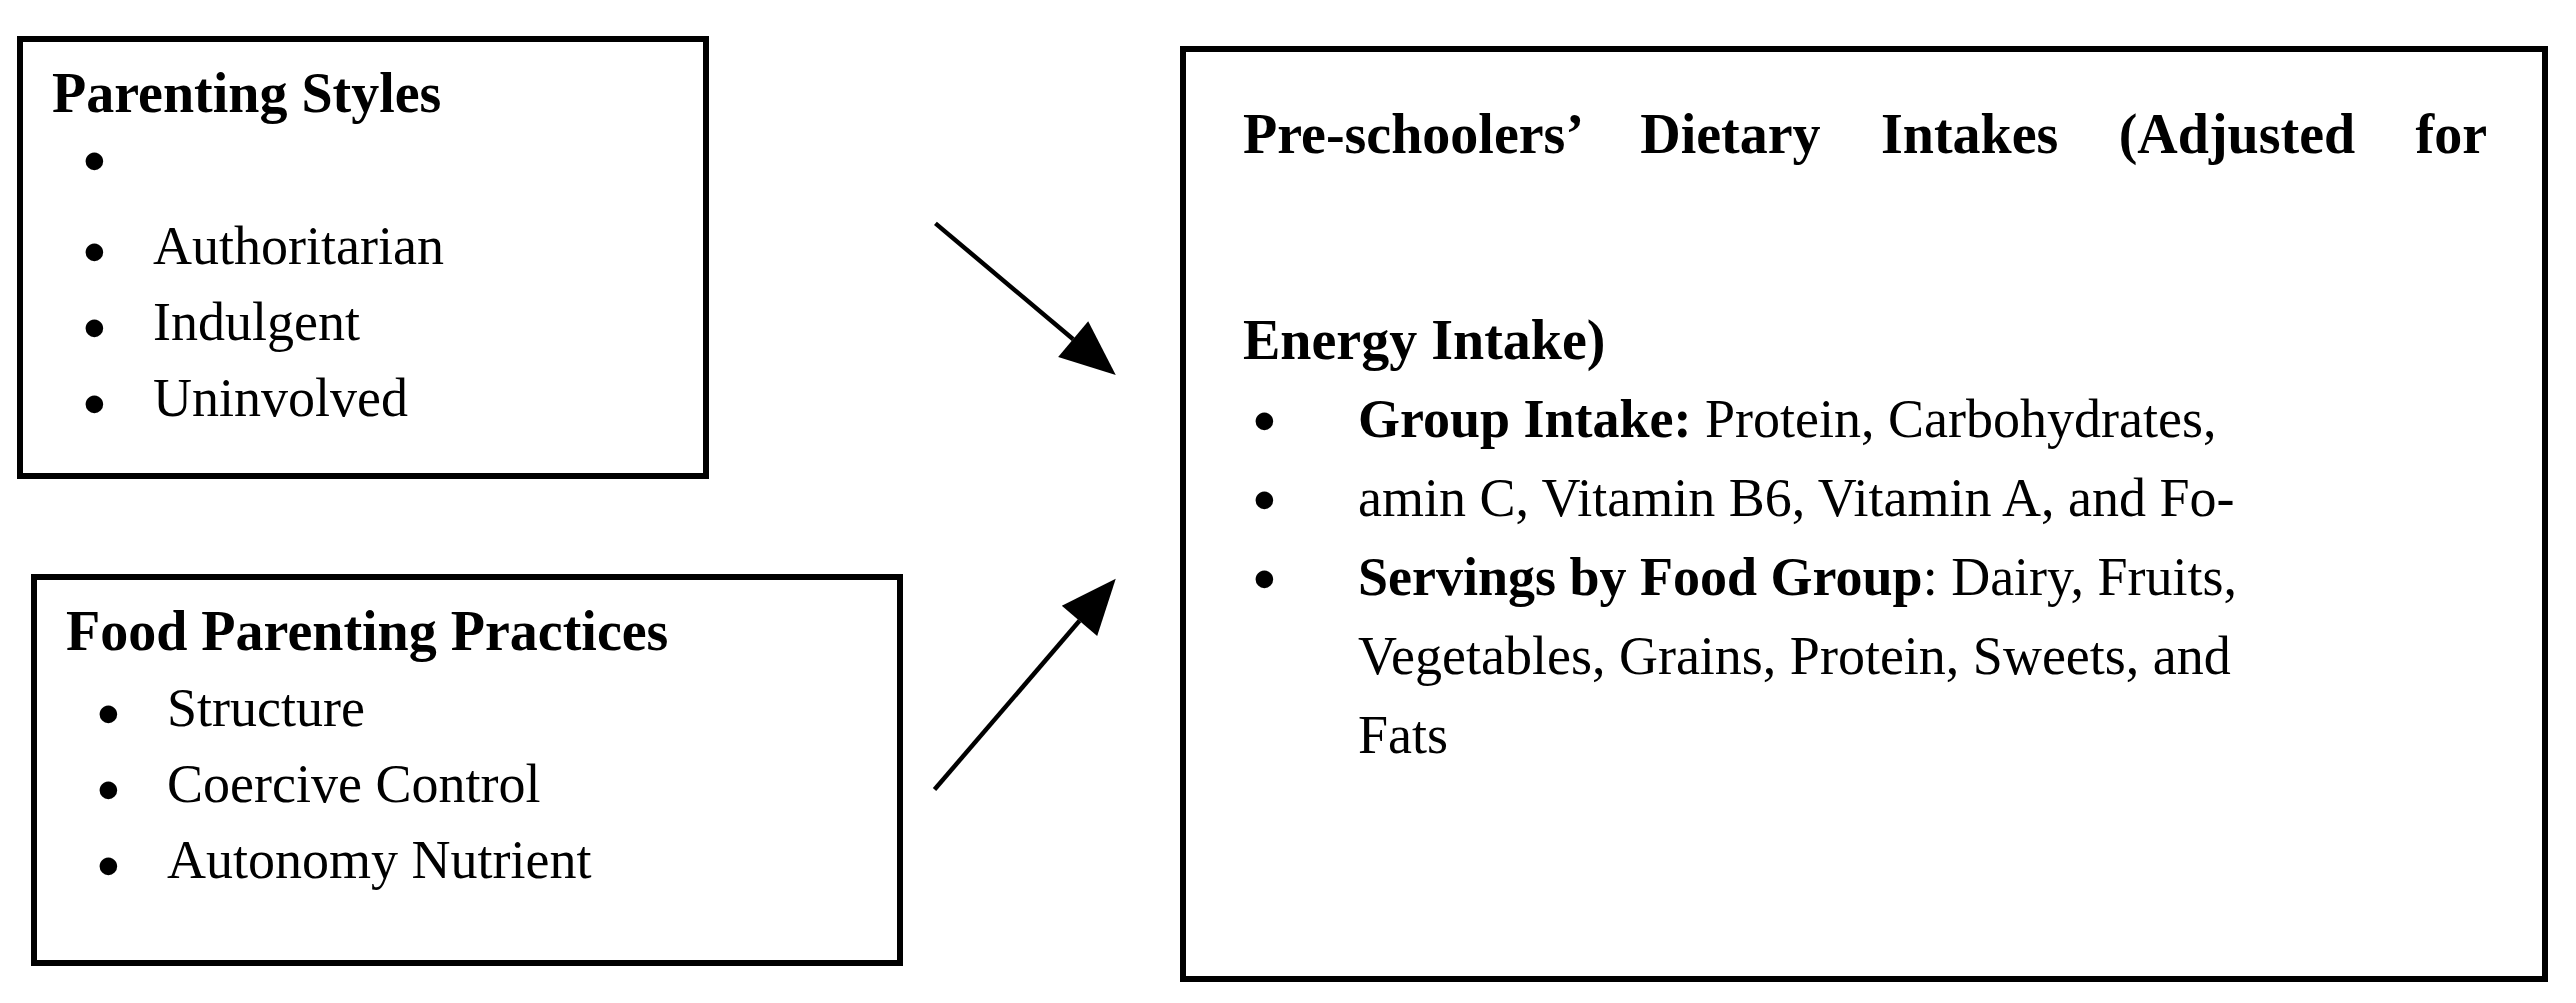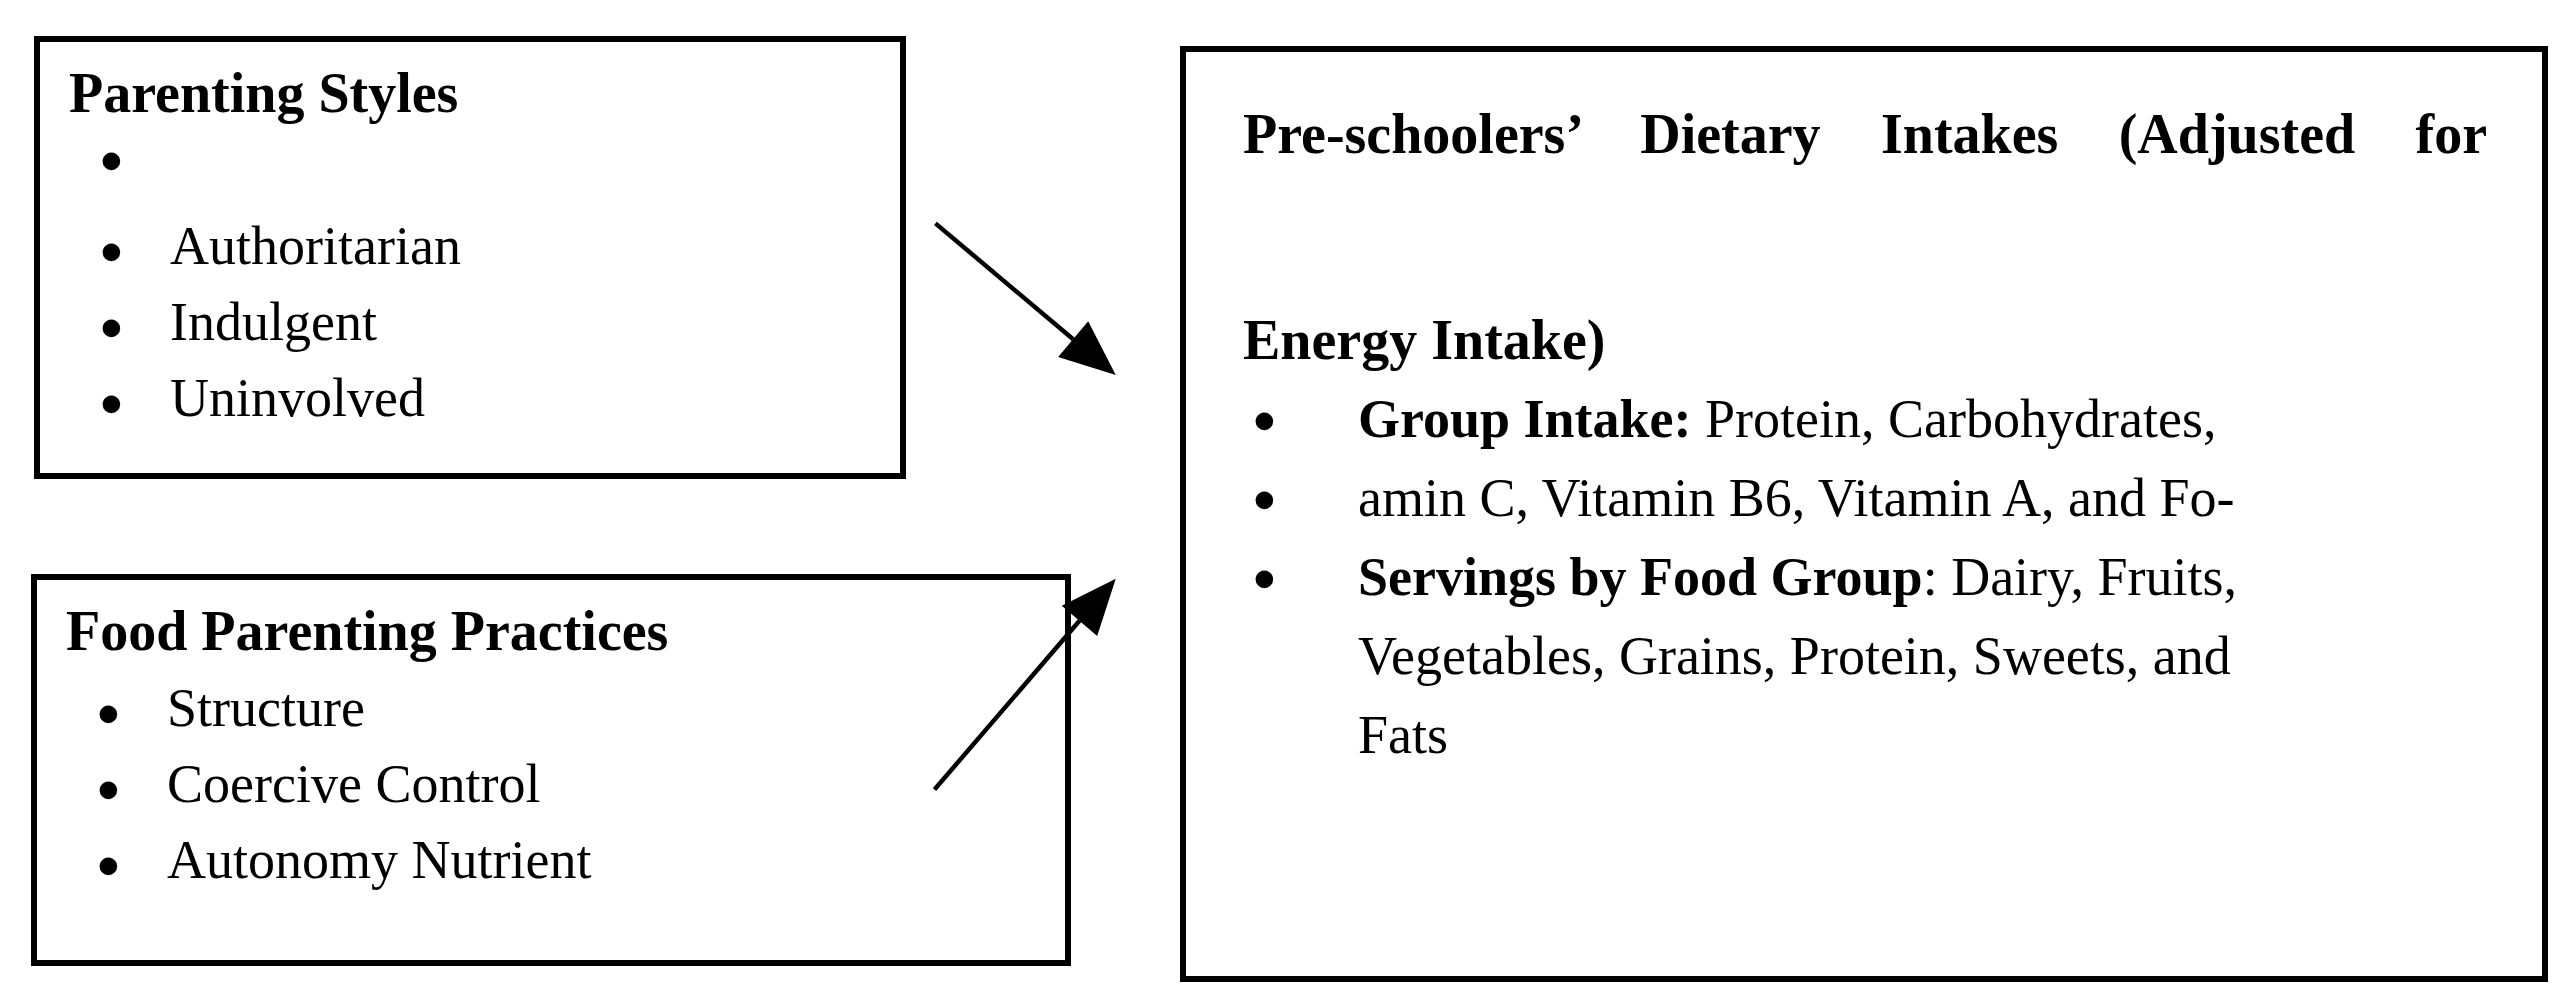--- a/index.html
+++ b/index.html
@@ -20,26 +20,26 @@
   }
 
   
   .box {
     position: absolute;
     box-sizing: border-box;
     border: 6.3px solid #000000;
     background: #ffffff;
   }
   #box-parenting-styles {
-    left: 34px;  top: 36px;
-    width: 872px; height: 443px;
+    left: 17px;  top: 36px;
+    width: 692px; height: 443px;
   }
   #box-food-practices {
     left: 31px;  top: 574px;
-    width: 1040px; height: 392px;
+    width: 872px; height: 392px;
   }
   #box-dietary-intakes {
     left: 1180px; top: 46px;
     width: 1368px; height: 936px;
   }
 
   
   .heading {
     position: absolute;
     font-weight: bold;

